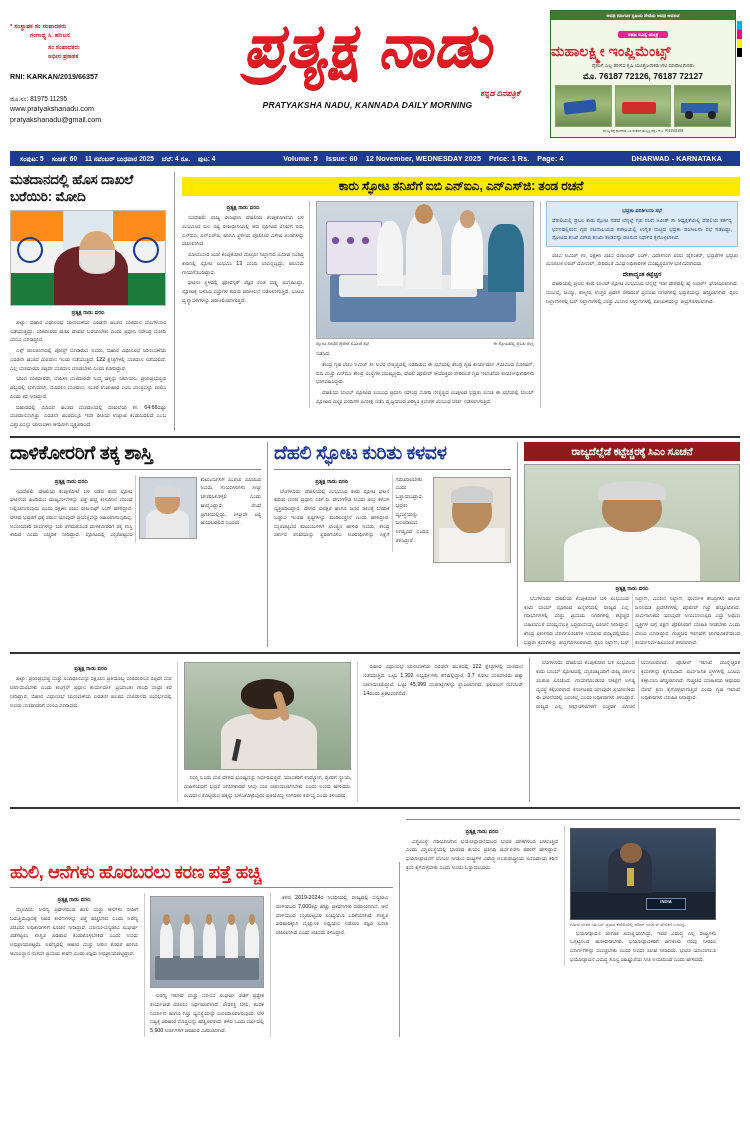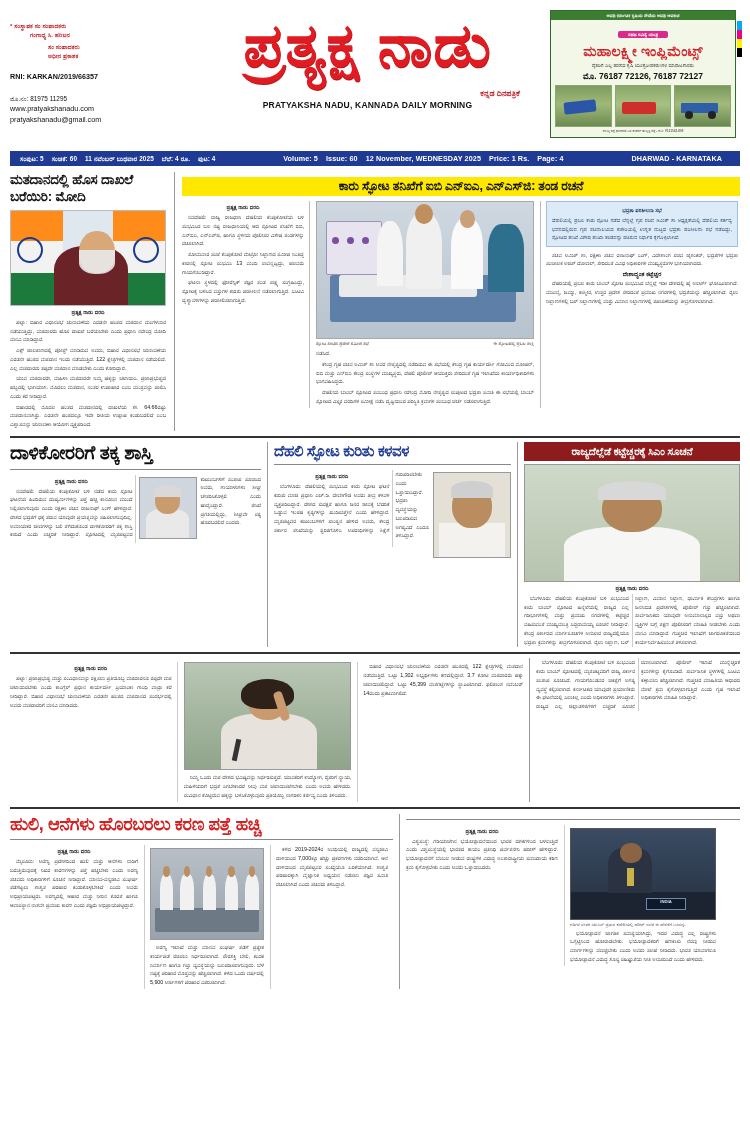--- a/index.html
+++ b/index.html
@@ -14,37 +14,37 @@
 
   
   .masthead { display: flex; align-items: flex-start; height: 140px; }
   .mh-left { width: 175px; padding-top: 14px; font-size: 6.5px; line-height: 1.45; }
   .mh-left .kn-line { color: #c0232b; font-weight: bold; font-size: 6px; letter-spacing: .1px; }
   .mh-left .kn-ind { padding-left: 20px; }
   .mh-left .kn-ind2 { padding-left: 38px; }
   .mh-left .rni { margin-top: 11px; font-weight: bold; font-size: 7.2px; color: #111; }
   .mh-left .contact { margin-top: 12px; font-size: 7.2px; line-height: 1.5; }
   .mh-left .contact .mob { font-size: 6.4px; }
-  .mh-center { flex: 1; text-align: center; position: relative; padding-top: 6px; }
+  .mh-center { flex: 1; text-align: center; position: relative; padding-top: 6px; font-style: italic; }
   .logo-kn {
     font-size: 60px; font-weight: bold; color: #e11b22;
     letter-spacing: 1px; line-height: 1.05;
     font-family: "Liberation Sans", "DejaVu Sans", sans-serif;
     text-shadow: 0.5px 0.5px 0 #b3161c;
   }
   .mh-tag-kn { font-size: 8px; color: #c0232b; font-weight: bold; margin-top: 12px; text-align: right; padding-right: 30px; }
   .mh-tag-en { font-size: 8.5px; font-weight: bold; color: #111; letter-spacing: .2px; margin-top: 1px; }
   .mh-right { width: 190px; padding-top: 2px; }
 
   
   .ad-box { border: 1px solid #2c6e2c; background: #f2f7e8; width: 186px; height: 128px; position: relative; }
   .ad-strip { background: #3c7d32; color: #ffffff; font-size: 4.6px; text-align: center; padding: 2px 0; font-weight: bold; }
   .ad-ribbon { text-align: center; margin-top: 2px; }
   .ad-ribbon span { background: #d92b8c; color: #fff; font-size: 4.6px; padding: 1px 10px; border-radius: 2px; display: inline-block; font-weight: bold; }
-  .ad-title { text-align: center; font-size: 14px; font-weight: bold; color: #d2232a; margin-top: 3px; letter-spacing: .2px; }
+  .ad-title { text-align: left; font-size: 14px; font-weight: bold; color: #d2232a; margin-top: 3px; letter-spacing: .2px; }
   .ad-sub { text-align: center; font-size: 5px; color: #222; margin-top: 2px; }
   .ad-phone { text-align: center; font-size: 8.5px; font-weight: bold; color: #111; margin-top: 2px; }
   .ad-imgs { display: flex; gap: 3px; padding: 3px 4px 0 4px; }
   .ad-imgs .ai { flex: 1; height: 42px; border: 1px solid #8aa96f; position: relative; overflow: hidden; }
   .ai-1 { background: linear-gradient(180deg,#7e9a5e 0%,#9fba77 45%,#6d8a52 100%); }
   .ai-2 { background: linear-gradient(180deg,#8aa76a 0%,#a8c183 45%,#74905a 100%); }
   .ai-3 { background: linear-gradient(180deg,#7a975c 0%,#a2bb7c 45%,#6b8750 100%); }
   .ai .shape-blue { position: absolute; left: 14%; top: 38%; width: 58%; height: 30%; background: #2b56a8; border-radius: 2px; transform: rotate(-6deg); }
   .ai .shape-red { position: absolute; left: 12%; top: 40%; width: 62%; height: 30%; background: #cf2f2a; border-radius: 2px; }
   .ai .shape-cart { position: absolute; left: 10%; top: 42%; width: 68%; height: 26%; background: #2f5fa8; border-radius: 1px; }
@@ -115,21 +115,21 @@
   .sub-bold { font-weight: bold; font-size: 6px; text-align: center; margin: 3px 0 1px; }
   .hrule { border-top: 1px solid #888; margin: 5px 0; }
   .hrule2 { border-top: 2px solid #333; margin: 5px 0 4px; }
 
   
   .row2 { display: flex; margin-top: 4px; }
   .r2a { width: 258px; padding-right: 6px; border-right: 1px solid #999; }
   .r2b { width: 250px; padding: 0 6px; border-right: 1px solid #999; }
   .r2c { flex: 1; padding-left: 6px; }
   .h-black { font-size: 19px; font-weight: bold; color: #111; line-height: 1.15; letter-spacing: -.4px; }
-  .h-blue { font-size: 15px; font-weight: bold; color: #1f3a93; line-height: 1.15; letter-spacing: -.4px; }
+  .h-blue { font-size: 19px; font-weight: bold; color: #1f3a93; line-height: 1.15; letter-spacing: -.4px; }
   .h-maroon-box { background: #8e1c1c; color: #fff; font-size: 10.5px; font-weight: bold; text-align: center; padding: 3px 2px; letter-spacing: -.2px; }
   .twocol { column-count: 2; column-gap: 6px; column-rule: 1px solid #ccc; }
   .rajnath-photo { width: 58px; height: 62px; float: left; margin: 2px 4px 2px 0; background: #cfd6dd; border: 1px solid #999; position: relative; overflow: hidden; }
   .rj-body { position: absolute; bottom: 0; left: 12%; right: 12%; height: 48%; background: #e9e9ea; border-radius: 36% 36% 0 0; }
   .rj-head { position: absolute; left: 28%; top: 18%; width: 44%; height: 42%; background: #c99b6d; border-radius: 48%; }
   .rj-hair { position: absolute; left: 26%; top: 13%; width: 48%; height: 20%; background: #d9d9d9; border-radius: 50% 50% 0 0; }
   .gowda-photo { width: 78px; height: 86px; float: right; margin: 2px 0 3px 4px; background: #e4e0d6; border: 1px solid #999; position: relative; overflow: hidden; }
   .gw-body { position: absolute; bottom: 0; left: 6%; right: 6%; height: 40%; background: #f4f2ee; }
   .gw-head { position: absolute; left: 24%; top: 14%; width: 52%; height: 52%; background: #b98d60; border-radius: 46%; }
   .gw-hair { position: absolute; left: 22%; top: 10%; width: 56%; height: 20%; background: #cfcfcf; border-radius: 50% 50% 0 0; }
@@ -150,21 +150,21 @@
   .pri-c3 { width: 166px; border-left: 1px solid #ccc; padding-left: 5px; }
   .pri-photo { width: 100%; height: 108px; background: linear-gradient(180deg,#b9c7b4 0%,#8fa48a 100%); border: 1px solid #999; position: relative; overflow: hidden; }
   .pr-body { position: absolute; bottom: 0; left: 22%; right: 20%; height: 52%; background: #e7e3dc; border-radius: 34% 34% 0 0; }
   .pr-head { position: absolute; left: 38%; top: 20%; width: 24%; height: 34%; background: #c89a6e; border-radius: 46%; }
   .pr-hair { position: absolute; left: 34%; top: 15%; width: 32%; height: 28%; background: #2d2119; border-radius: 50% 50% 40% 40%; }
   .pr-mic { position: absolute; left: 30%; bottom: 8%; width: 5px; height: 22px; background: #333; transform: rotate(12deg); }
   .pr-arm { position: absolute; left: 56%; top: 26%; width: 9px; height: 30px; background: #c89a6e; border-radius: 4px; transform: rotate(-18deg); }
 
   
   .row4 { display: flex; margin-top: 5px; }
-  .r4L { width: 390px; padding-right: 6px; border-right: 1px solid #999; }
+  .r4L { width: 390px; padding-right: 6px; border-right: 1px solid #999; margin-top: 48px; }
   .r4R { flex: 1; padding-left: 6px; }
   .h-red { font-size: 18px; font-weight: bold; color: #d32020; line-height: 1.14; letter-spacing: -.4px; }
   .h-blk2 { font-size: 13px; font-weight: bold; color: #111; line-height: 1.15; letter-spacing: -.3px; }
   .meet-photo { width: 100%; height: 92px; background: linear-gradient(180deg,#b8bfc6 0%,#98a3ad 100%); border: 1px solid #999; position: relative; overflow: hidden; margin-top: 3px; }
   .mt-table { position: absolute; left: 4%; right: 4%; bottom: 8%; height: 26%; background: #6d7a85; border-radius: 2px; }
   .mt-p { position: absolute; bottom: 32%; width: 12%; height: 40%; background: #f1f1f1; border-radius: 40% 40% 0 0; }
   .mt-p .h { position: absolute; left: 26%; top: -22%; width: 48%; height: 30%; background: #bb8f62; border-radius: 50%; }
   .un-photo { width: 100%; height: 92px; background: linear-gradient(180deg,#3a4b63 0%,#24303f 100%); border: 1px solid #555; position: relative; overflow: hidden; margin-top: 3px; }
   .un-desk { position: absolute; left: 0; right: 0; bottom: 0; height: 30%; background: #1b2430; }
   .un-plate { position: absolute; left: 52%; bottom: 10%; width: 28%; height: 13%; background: #0d1a2b; border: 1px solid #6f87a8; }

